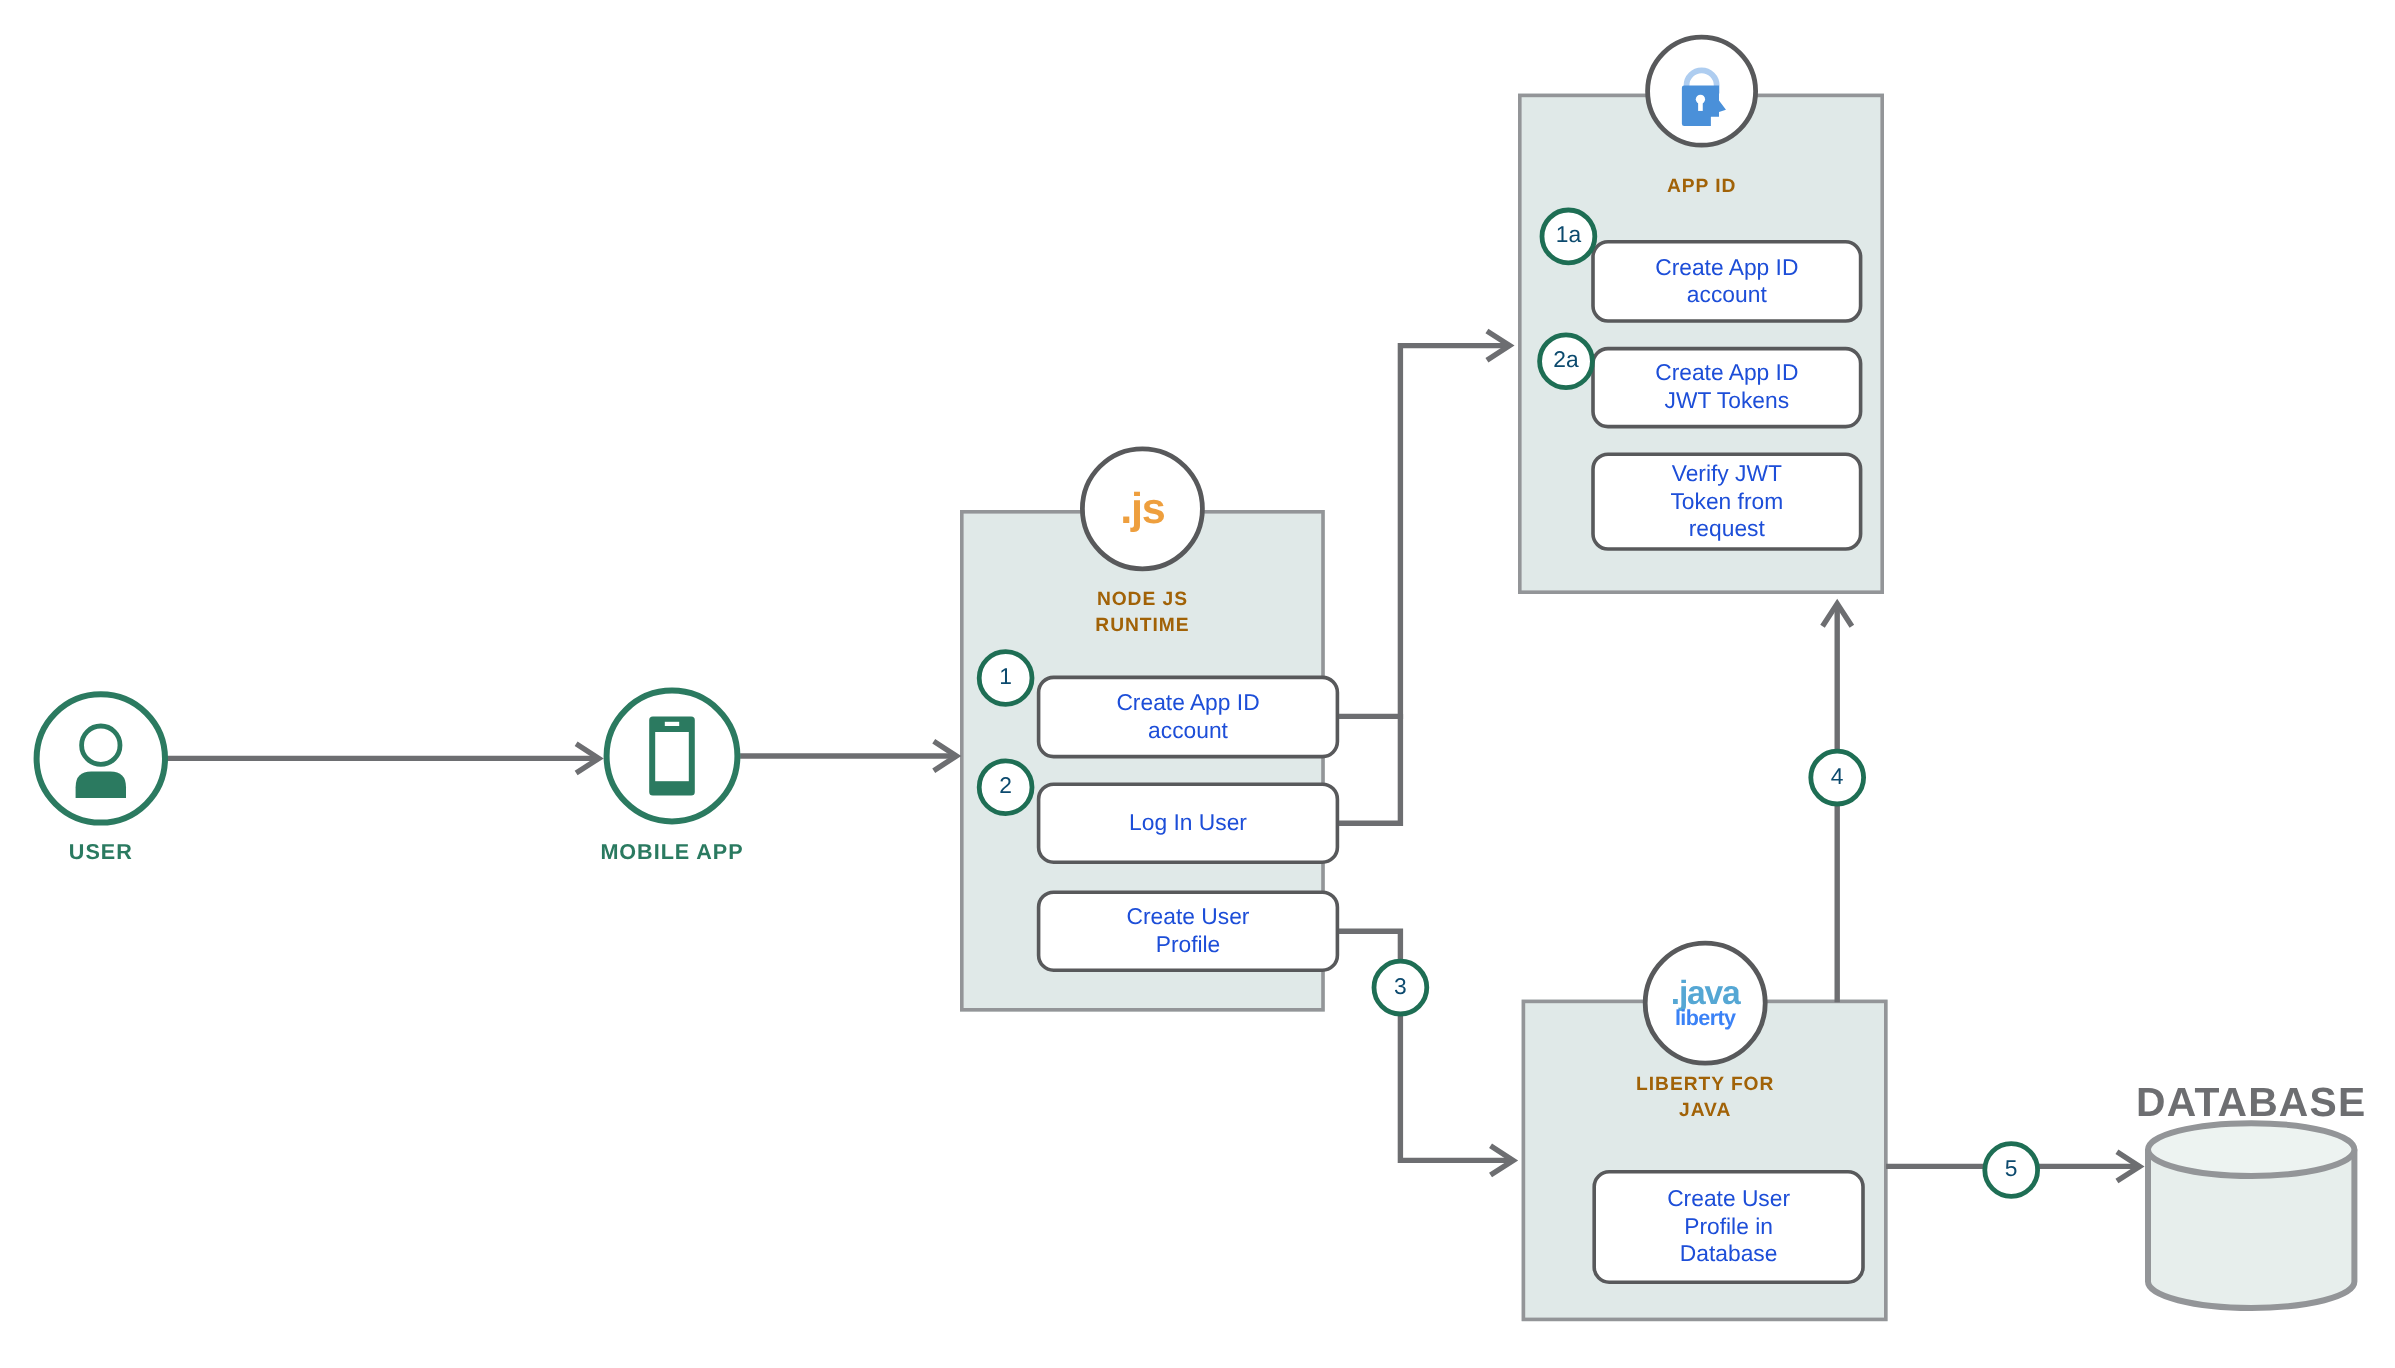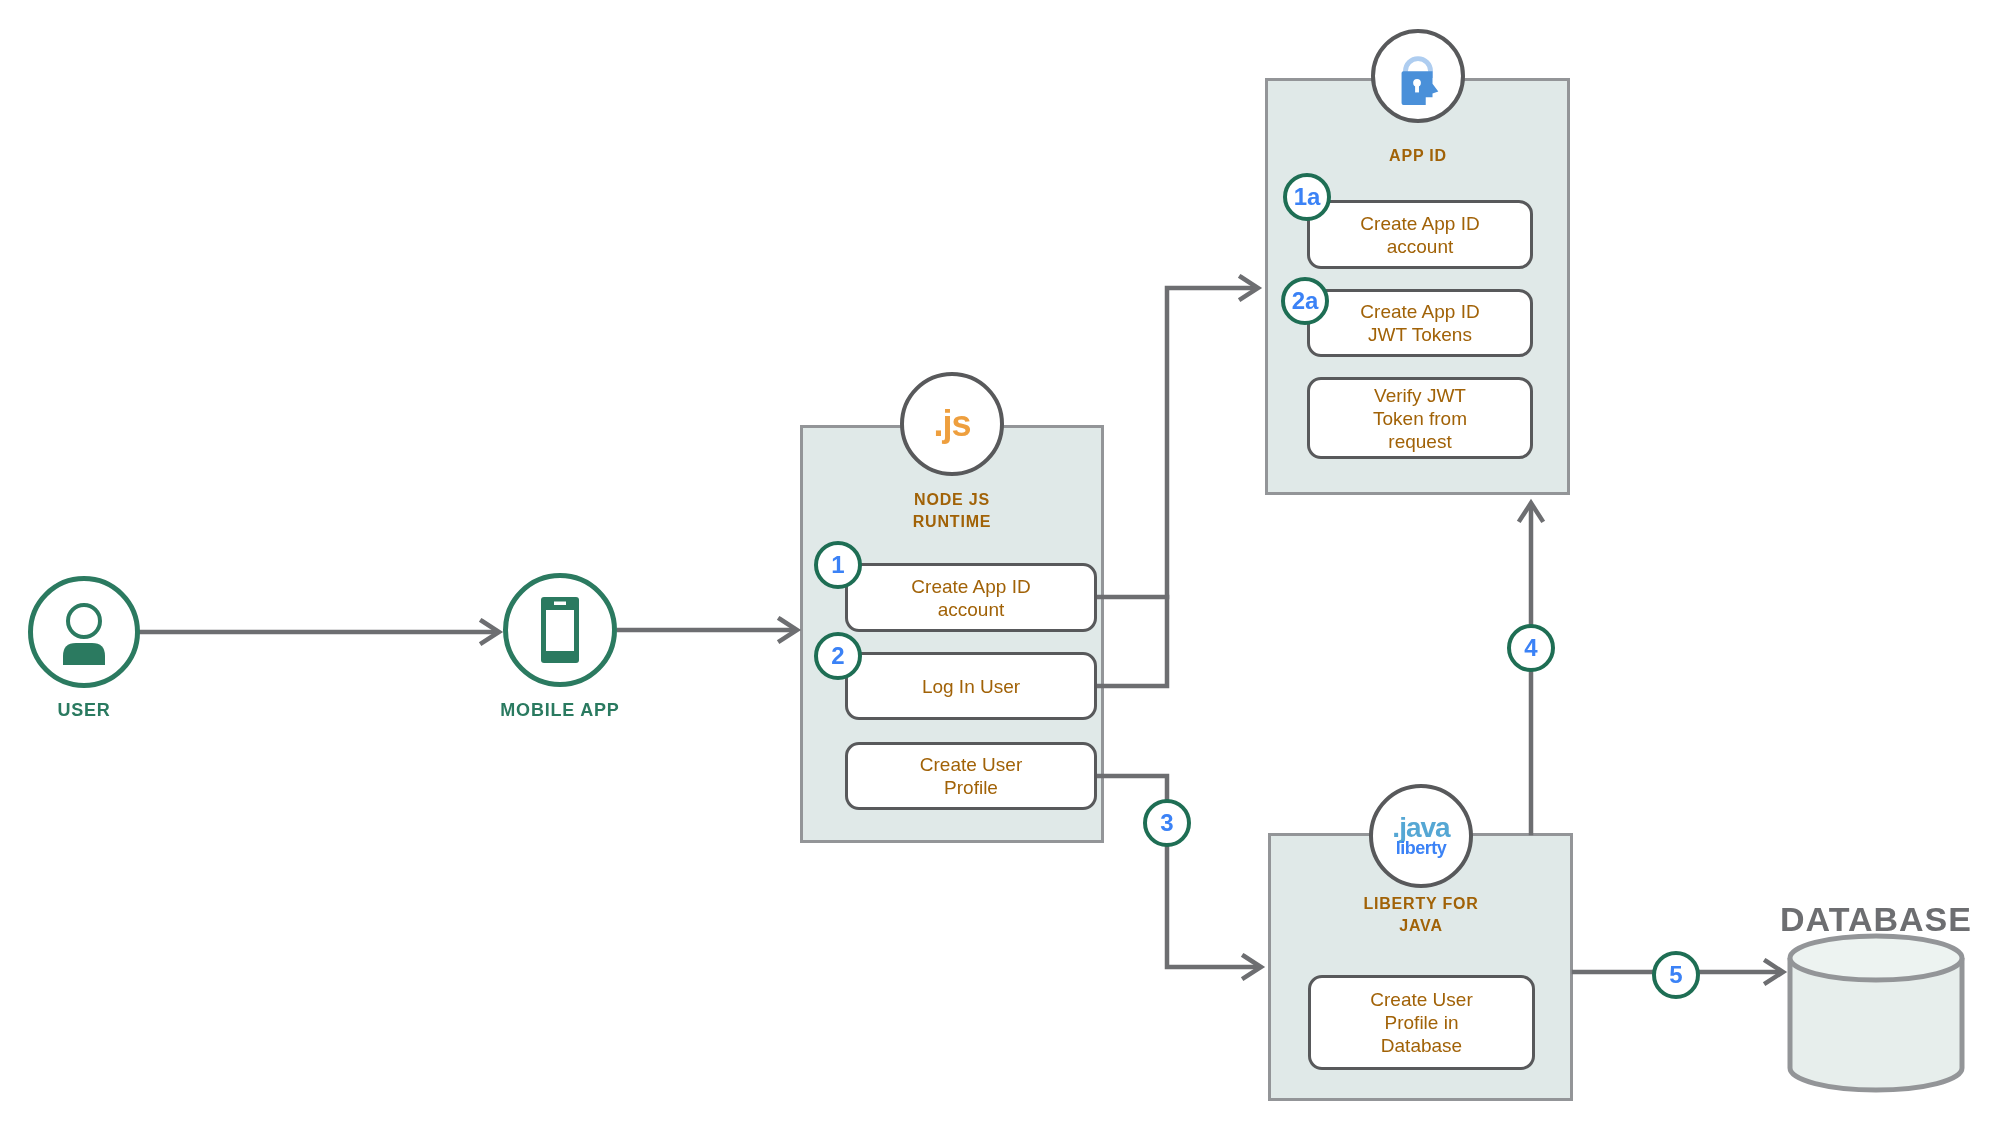--- a/index.html
+++ b/index.html
@@ -39,40 +39,40 @@
     text-align:center;line-height:22px;transform:translateX(-50%);}
   #node-title{left:952px;top:489px;width:120px;}
   #appid-title{left:1418px;top:145px;width:200px;}
   #liberty-title{left:1421px;top:893px;width:150px;}
   #db-label{position:absolute;left:1876px;top:900px;transform:translateX(-50%);
     color:#6d6e71;font-weight:bold;font-size:34px;letter-spacing:1px;white-space:nowrap;}
 
   
   .step-btn{position:absolute;background:#ffffff;border:3px solid #58595b;border-radius:14px;
     box-sizing:border-box;display:flex;align-items:center;justify-content:center;
-    color:#a16207;font-size:19px;line-height:23px;text-align:center;}
+    color:#1d4ed8;font-size:19px;line-height:23px;text-align:center;margin-left:19px;}
   .step-btn span{display:block;}
   #btn-n1{left:845px;top:563px;width:252px;height:69px;}
   #btn-n1 span{max-width:160px;}
   #btn-n2{left:845px;top:652px;width:252px;height:68px;}
   #btn-n3{left:845px;top:742px;width:252px;height:68px;}
   #btn-n3 span{max-width:125px;}
   #btn-a1{left:1307px;top:200px;width:226px;height:69px;}
   #btn-a1 span{max-width:160px;}
   #btn-a2{left:1307px;top:289px;width:226px;height:68px;}
   #btn-a2 span{max-width:150px;}
   #btn-a3{left:1307px;top:377px;width:226px;height:82px;}
   #btn-a3 span{max-width:115px;}
   #btn-l1{left:1308px;top:975px;width:227px;height:95px;}
   #btn-l1 span{max-width:130px;}
 
   
   .badge{position:absolute;width:48px;height:48px;border-radius:50%;background:#ffffff;
     border:4px solid #1e6e54;box-sizing:border-box;display:flex;align-items:center;justify-content:center;
-    color:#3b82f6;font-weight:bold;font-size:24px;}
+    color:#0c4a6e;font-weight:normal;font-size:19px;}
   #badge-1{left:814px;top:541px;}
   #badge-2{left:814px;top:632px;}
   #badge-1a{left:1283px;top:173px;}
   #badge-2a{left:1281px;top:277px;}
   #badge-3{left:1143px;top:799px;}
   #badge-4{left:1507px;top:624px;}
   #badge-5{left:1652px;top:951px;}
 </style>
 </head>
 <body>

